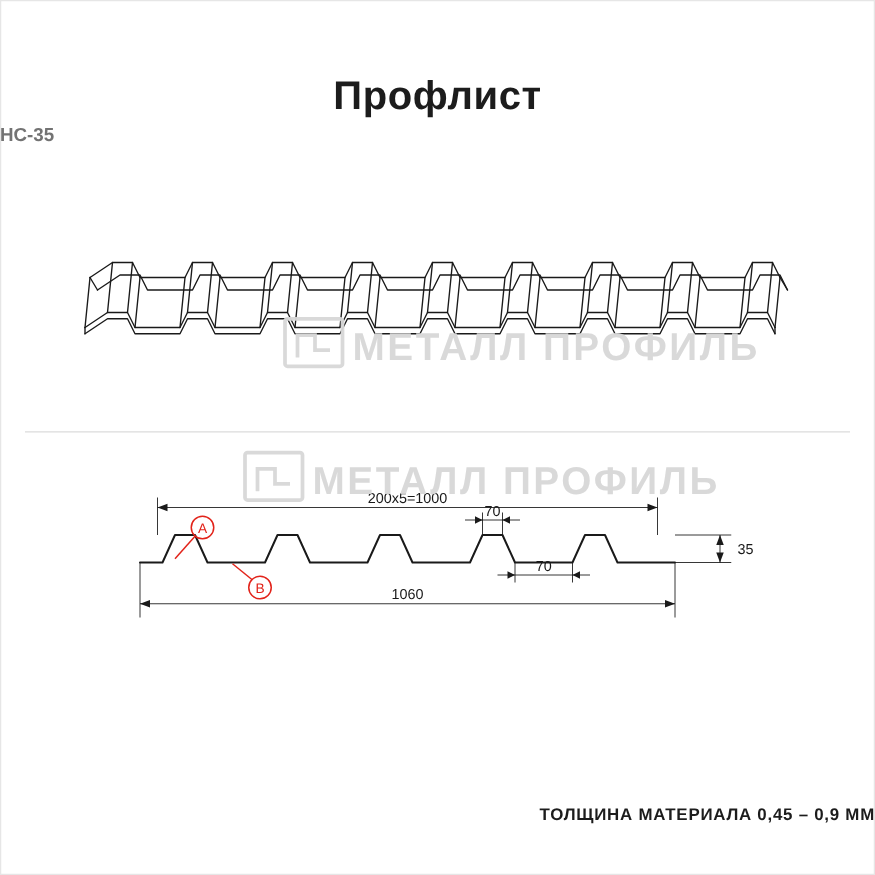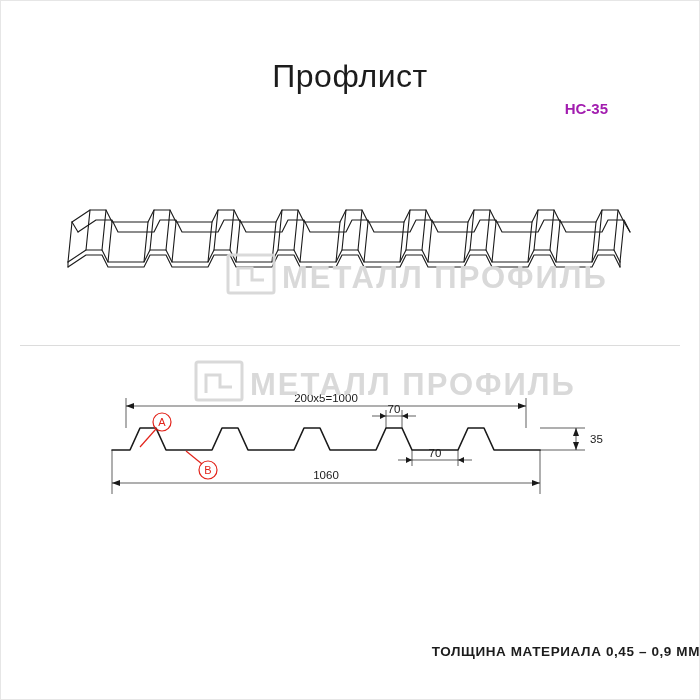--- a/index.html
+++ b/index.html
@@ -29,33 +29,33 @@
     box-sizing: border-box;
     pointer-events: none;
   }
   .title {
     position: absolute;
     top: 58px;
     left: 0;
     width: 700px;
     text-align: center;
     font-size: 32px;
-    font-weight: normal;
+    font-weight: bold;
     letter-spacing: 0.5px;
     color: #1c1c1c;
   }
   .subtitle {
     position: absolute;
     top: 100px;
     left: 0;
     width: 608px;
-    text-align: right;
+    text-align: left;
     font-size: 15px;
     font-weight: bold;
-    color: #a21caf;
+    color: #737373;
   }
   .footer-note {
     position: absolute;
     top: 620px;
     left: 0;
     width: 700px;
     text-align: right;
     font-size: 13.5px;
     font-weight: bold;
     letter-spacing: 0.6px;

